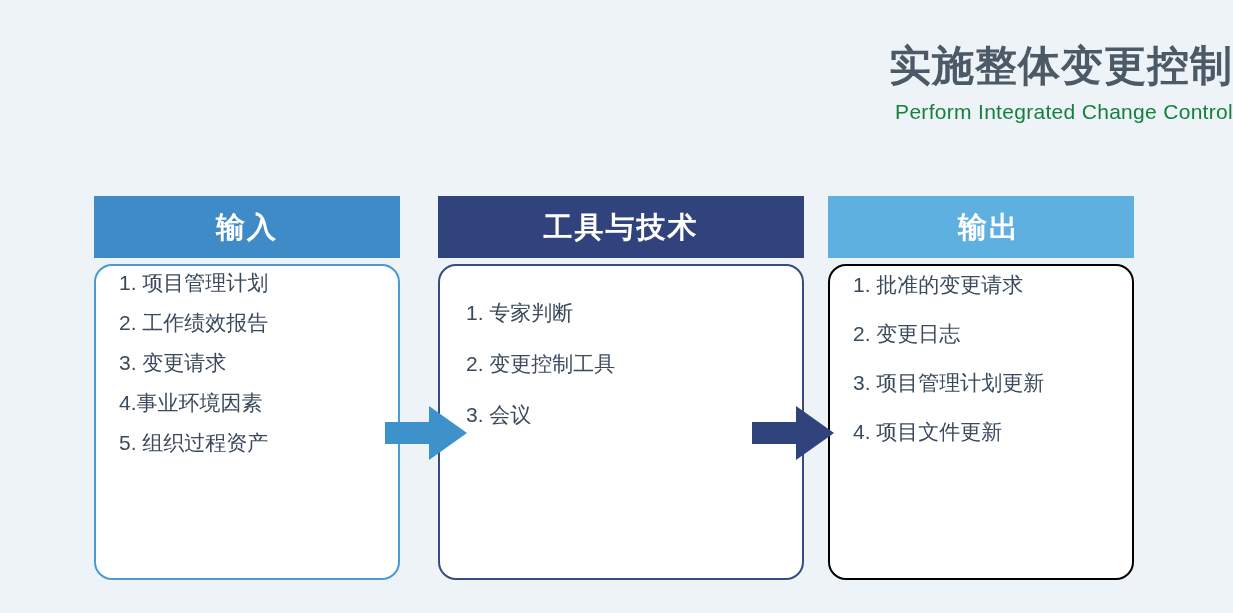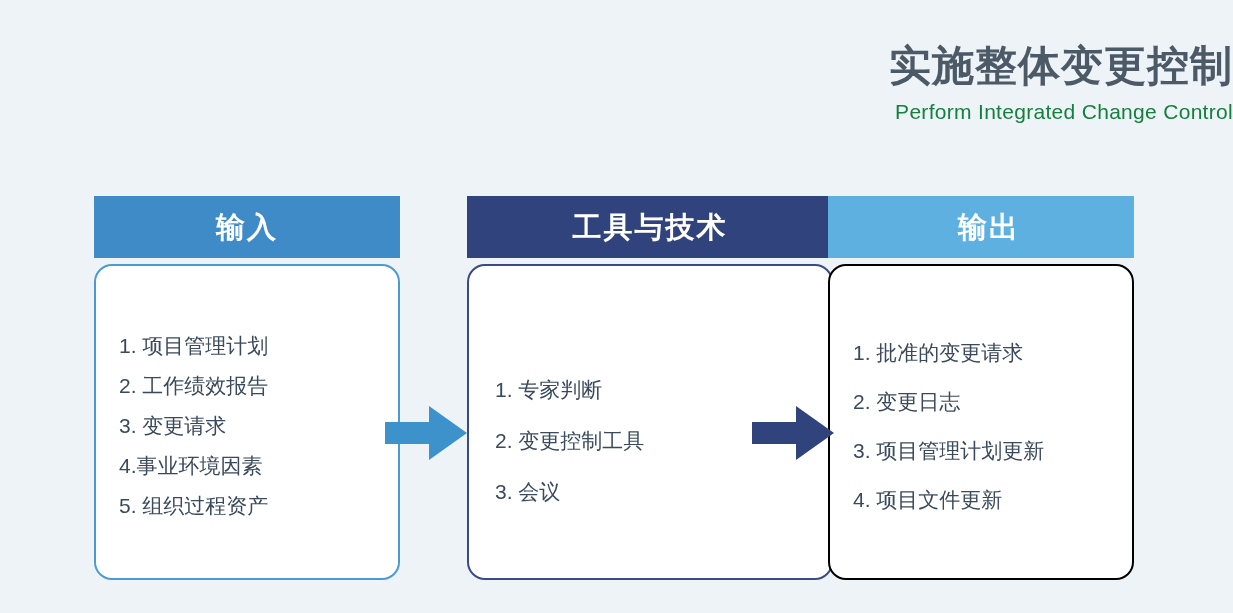--- a/index.html
+++ b/index.html
@@ -46,21 +46,21 @@
     left: 0;
     top: 196px;
     width: 1233px;
     height: 400px;
   }
   .column {
     position: absolute;
     top: 0;
   }
   .col-1 { left: 94px;  width: 306px; }
-  .col-2 { left: 467px; width: 366px; }
+  .col-2 { left: 438px; width: 366px; }
   .col-3 { left: 828px; width: 306px; }
 
   .col-header {
     height: 62px;
     line-height: 62px;
     text-align: center;
     color: #ffffff;
     font-size: 29px;
     font-weight: bold;
     letter-spacing: 2px;
@@ -71,21 +71,20 @@
   .col-3 .col-header { background: #5eb0e0; padding-left: 16px; }
 
   .col-card {
     margin-top: 6px;
     background: #ffffff;
     border-radius: 18px;
     box-sizing: border-box;
     height: 316px;
     display: flex;
     flex-direction: column;
-    justify-content: center;
     padding: 0 14px;
   }
   .col-1 .col-card { border: 2px solid #4a9ad4; }
   .col-2 .col-card { border: 2px solid #3a4a84; }
   .col-3 .col-card { border: 2px solid #000000; }
 
   .item-list {
     list-style: none;
     margin: 0;
     padding: 0;

